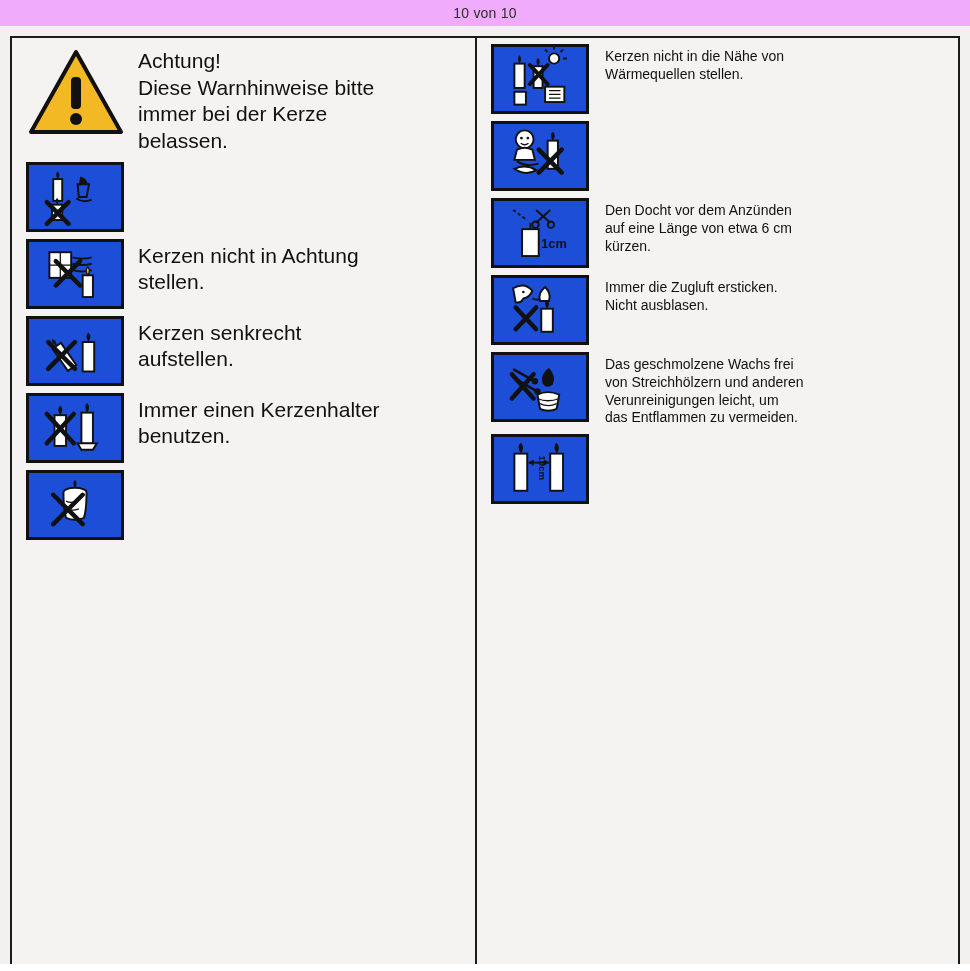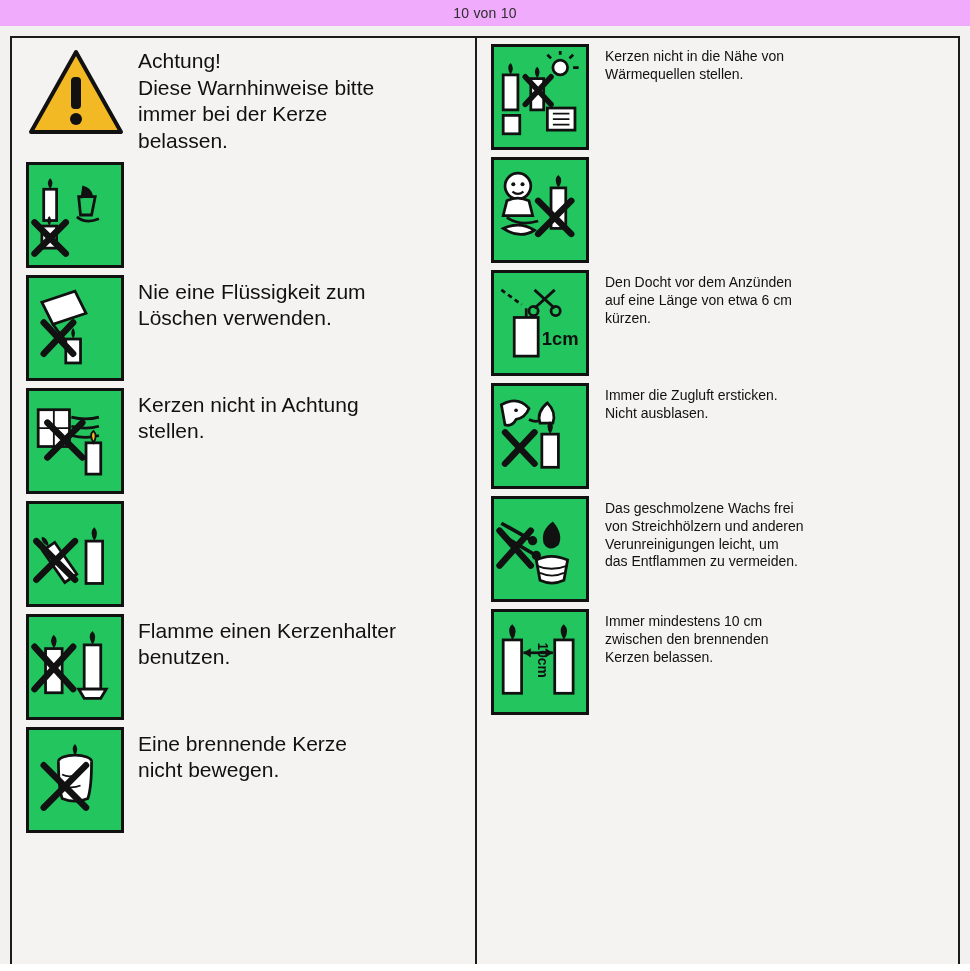--- a/index.html
+++ b/index.html
@@ -62,23 +62,23 @@
     width: 481px;
   }
   .row {
     display: flex;
     align-items: flex-start;
     margin-bottom: 7px;
   }
   .icon-box {
     flex: 0 0 auto;
     width: 98px;
-    height: 106px;
+    height: 70px;
     border: 3px solid #111;
-    background: #22c55e;
+    background: #1d4ed8;
     box-sizing: border-box;
     position: relative;
     margin-right: 14px;
     overflow: hidden;
   }
   .icon-box.warn {
     border: none;
     background: transparent;
     width: 100px;
     height: 100px;
@@ -140,33 +140,20 @@
             <path d="M58 18 q10 2 12 12 l-14 2z" fill="#111"></path>
             <path d="M54 30 l18 0 l-4 20 l-12 0z" fill="none" stroke="#111" stroke-width="3"></path>
             <path d="M52 52 q10 8 24 2" fill="none" stroke="#111" stroke-width="3"></path>
             <rect x="14" y="62" width="16" height="24" fill="#fff" stroke="#111" stroke-width="3"></rect>
             <path d="M22 62 q-4 -7 0 -11 q4 4 0 11z" fill="#111"></path>
             <path d="M6 58 L40 92 M40 58 L6 92" stroke="#111" stroke-width="7" stroke-linecap="round"></path>
           </svg>
         </div>
       </div>
 
-      <div class="row">
-        <div class="icon-box">
-          <svg viewBox="0 0 100 100">
-            <path d="M14 22 L50 10 L62 34 L26 46 z" fill="#fff" stroke="#111" stroke-width="3"></path>
-            <path d="M26 46 q10 14 18 22" fill="none" stroke="#111" stroke-width="3"></path>
-            <rect x="40" y="62" width="16" height="26" fill="#fff" stroke="#111" stroke-width="3"></rect>
-            <path d="M48 62 q-4 -8 0 -12 q4 5 0 12z" fill="#111"></path>
-            <path d="M16 44 L48 78 M48 44 L16 78" stroke="#111" stroke-width="7" stroke-linecap="round"></path>
-          </svg>
-        </div>
-        <div class="row-text">Nie eine Flüssigkeit zum
-Löschen verwenden.</div>
-      </div>
 
       <div class="row">
         <div class="icon-box">
           <svg viewBox="0 0 100 100">
             <rect x="10" y="16" width="34" height="40" fill="#fff" stroke="#111" stroke-width="3"></rect>
             <path d="M27 16 L27 56 M10 36 L44 36" stroke="#111" stroke-width="2"></path>
             <path d="M46 24 q16 4 30 0 M46 34 q16 4 30 0 M46 44 q16 4 30 0" fill="none" stroke="#111" stroke-width="3"></path>
             <rect x="62" y="52" width="16" height="34" fill="#fff" stroke="#111" stroke-width="3"></rect>
             <path d="M70 52 q-5 -9 0 -13 q5 5 0 13z" fill="#f2b925" stroke="#111" stroke-width="2"></path>
             <path d="M20 30 L58 68 M58 30 L20 68" stroke="#111" stroke-width="7" stroke-linecap="round"></path>
@@ -181,49 +168,49 @@
           <svg viewBox="0 0 100 100">
             <g transform="rotate(-35 34 60)">
               <rect x="26" y="38" width="16" height="42" fill="#fff" stroke="#111" stroke-width="3"></rect>
               <path d="M34 38 q-5 -9 0 -13 q5 5 0 13z" fill="#111"></path>
             </g>
             <path d="M8 36 L50 78 M50 36 L8 78" stroke="#111" stroke-width="7" stroke-linecap="round"></path>
             <rect x="62" y="36" width="18" height="46" fill="#fff" stroke="#111" stroke-width="3"></rect>
             <path d="M71 36 q-6 -10 0 -15 q6 6 0 15z" fill="#111"></path>
           </svg>
         </div>
+        <div class="row-text">Kerzen senkrecht
+aufstellen.</div>
       </div>
 
       <div class="row">
         <div class="icon-box">
           <svg viewBox="0 0 100 100">
             <rect x="18" y="30" width="18" height="48" fill="#fff" stroke="#111" stroke-width="3"></rect>
             <path d="M27 30 q-6 -10 0 -15 q6 6 0 15z" fill="#111"></path>
             <path d="M6 28 L48 74 M48 28 L6 74" stroke="#111" stroke-width="7" stroke-linecap="round"></path>
             <rect x="60" y="26" width="18" height="48" fill="#fff" stroke="#111" stroke-width="3"></rect>
             <path d="M69 26 q-6 -10 0 -15 q6 6 0 15z" fill="#111"></path>
             <path d="M54 74 L84 74 L78 84 L60 84 z" fill="#fff" stroke="#111" stroke-width="3"></path>
           </svg>
         </div>
-        <div class="row-text">Flamme einen Kerzenhalter
+        <div class="row-text">Immer einen Kerzenhalter
 benutzen.</div>
       </div>
 
       <div class="row">
         <div class="icon-box">
           <svg viewBox="0 0 100 100">
             <ellipse cx="50" cy="30" rx="18" ry="7" fill="#fff" stroke="#111" stroke-width="3"></ellipse>
             <path d="M50 24 q-5 -9 0 -13 q5 5 0 13z" fill="#111"></path>
             <path d="M32 30 q0 28 4 40 q14 6 28 0 q4 -12 4 -40" fill="#fff" stroke="#111" stroke-width="3"></path>
             <path d="M36 44 q8 4 16 0 M36 56 q10 4 20 0" fill="none" stroke="#111" stroke-width="2"></path>
             <path d="M16 34 L62 80 M62 34 L16 80" stroke="#111" stroke-width="7" stroke-linecap="round"></path>
           </svg>
         </div>
-        <div class="row-text">Eine brennende Kerze
-nicht bewegen.</div>
       </div>
 
     </div>
 
     <div class="column col-right">
 
       <div class="row">
         <div class="icon-box">
           <svg viewBox="0 0 100 100">
             <circle cx="72" cy="18" r="8" fill="#fff" stroke="#111" stroke-width="3"></circle>
@@ -322,22 +309,19 @@
             <rect x="10" y="26" width="20" height="58" fill="#fff" stroke="#111" stroke-width="3"></rect>
             <path d="M20 26 q-7 -12 0 -17 q7 7 0 17z" fill="#111"></path>
             <rect x="66" y="26" width="20" height="58" fill="#fff" stroke="#111" stroke-width="3"></rect>
             <path d="M76 26 q-7 -12 0 -17 q7 7 0 17z" fill="#111"></path>
             <path d="M32 40 L64 40" stroke="#111" stroke-width="3"></path>
             <path d="M32 40 l8 -5 l0 10z" fill="#111"></path>
             <path d="M64 40 l-8 -5 l0 10z" fill="#111"></path>
             <text x="48" y="48" transform="rotate(90 48 48)" text-anchor="middle" font-family="Liberation Sans, sans-serif" font-size="15" font-weight="bold" fill="#111">10cm</text>
           </svg>
         </div>
-        <div class="row-text">Immer mindestens 10 cm
-zwischen den brennenden
-Kerzen belassen.</div>
       </div>
 
     </div>
   </div>
 
   <div class="bottom-strip"></div>
 </div>
 
 </body></html>

